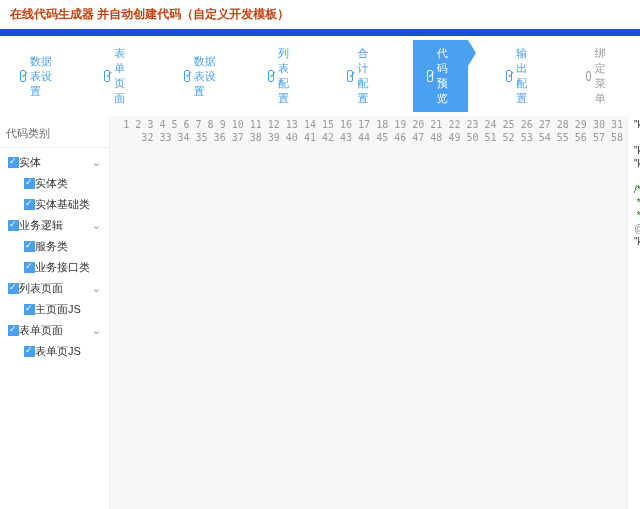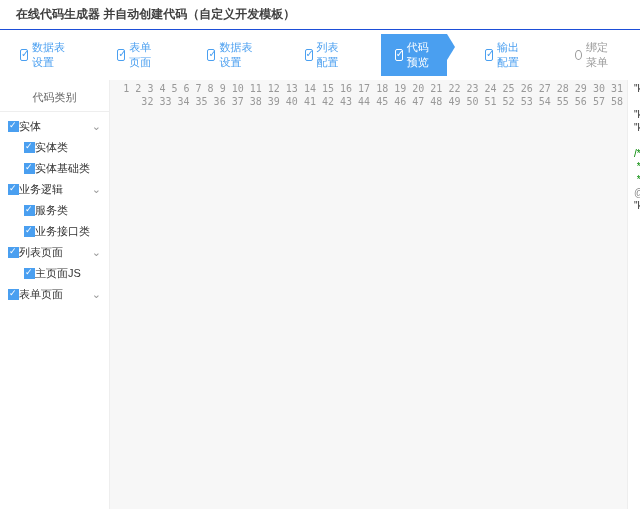--- a/index.html
+++ b/index.html
@@ -1,29 +1,29 @@
 <!DOCTYPE html>
 <html><head>
 <meta charset="utf-8">
 <style>
 *{margin:0;padding:0;box-sizing:border-box;font-family:Arial,"Microsoft YaHei",sans-serif}
 body{background:#fff;font-size:11px;color:#333}
-.header{padding:6px 16px;font-size:12px;color:#404040;font-weight:bold;border-bottom:1px solid #1d4ed8}
+.header{padding:6px 10px;font-size:12px;color:#c2410c;font-weight:bold;border-bottom:7px solid #1d4ed8}
 .tabs{display:flex;padding:4px 6px;gap:16px}
 .tab{position:relative;padding:6px 14px;color:#4a9ff0;font-size:11px;cursor:pointer;display:flex;align-items:center;gap:4px;background:#fff;margin-right:8px}
 .tab::after{content:"";position:absolute;right:-8px;top:0;border-left:8px solid #fff;border-top:13px solid transparent;border-bottom:13px solid transparent;z-index:1}
 .tab.active{background:#4a9ff0;color:#fff}
 .tab.active::after{border-left-color:#4a9ff0}
 .tab.muted{color:#999}
 .check{display:inline-block;width:12px;height:12px;border:1px solid currentColor;border-radius:2px;position:relative}
 .check.on::before{content:"✓";position:absolute;top:-2px;left:0;font-size:10px}
 .circle{display:inline-block;width:10px;height:10px;border:1px solid currentColor;border-radius:50%}
 .main{display:flex;height:calc(100vh - 60px)}
 .sidebar{width:110px;border-right:1px solid #eee;padding:4px 0}
-.side-title{text-align:center;padding:6px;font-size:11px;color:#666;border-bottom:1px solid #eee}
+.side-title{text-align:left;padding:6px;font-size:11px;color:#666;border-bottom:1px solid #eee}
 .tree{padding:4px}
 .tree-item{display:flex;align-items:center;padding:3px 4px;cursor:pointer;font-size:11px}
 .tree-sub{padding-left:20px}
 .cb{width:11px;height:11px;border:1px solid #4a9ff0;background:#4a9ff0;position:relative}
 .cb::before{content:"✓";color:#fff;position:absolute;top:-2px;left:0;font-size:9px}
 .chev{margin-left:auto;color:#999}
 .code-area{flex:1;display:flex;overflow:auto;background:#fff}
 .gutter{background:#f7f7f7;color:#999;text-align:right;padding:2px 4px;font-family:Consolas,monospace;font-size:10px;line-height:13px;border-right:1px solid #eee;user-select:none}
 .code{flex:1;padding:2px 6px;font-family:Consolas,monospace;font-size:10px;line-height:13px;white-space:pre;overflow:auto}
 .cmt{color:#080}
@@ -43,20 +43,24 @@
       <span class="check on"></span>
       <span>表单页面</span>
     </div>
     <div class="tab">
       <span class="check on"></span>
       <span>数据表设置</span>
     </div>
     <div class="tab">
       <span class="check on"></span>
       <span>列表配置</span>
+    </div>
+    <div class="tab">
+      <span class="check on"></span>
+      <span>合计配置</span>
     </div>
     <div class="tab active">
       <span class="check on"></span>
       <span>代码预览</span>
     </div>
     <div class="tab">
       <span class="check on"></span>
       <span>输出配置</span>
     </div>
     <div class="tab muted">
@@ -101,20 +105,24 @@
           <span class="chev">⌄</span>
         </div>
         <div class="tree-item tree-sub">
           <span class="cb"></span>
           <span>主页面JS</span>
         </div>
         <div class="tree-item">
           <span class="cb"></span>
           <span>表单页面</span>
           <span class="chev">⌄</span>
+        </div>
+        <div class="tree-item tree-sub">
+          <span class="cb"></span>
+          <span>表单页JS</span>
         </div>
       </div>
   </div>
   <div class="code-area">
     <div class="gutter" id="gutter">1
 2
 3
 4
 5
 6

